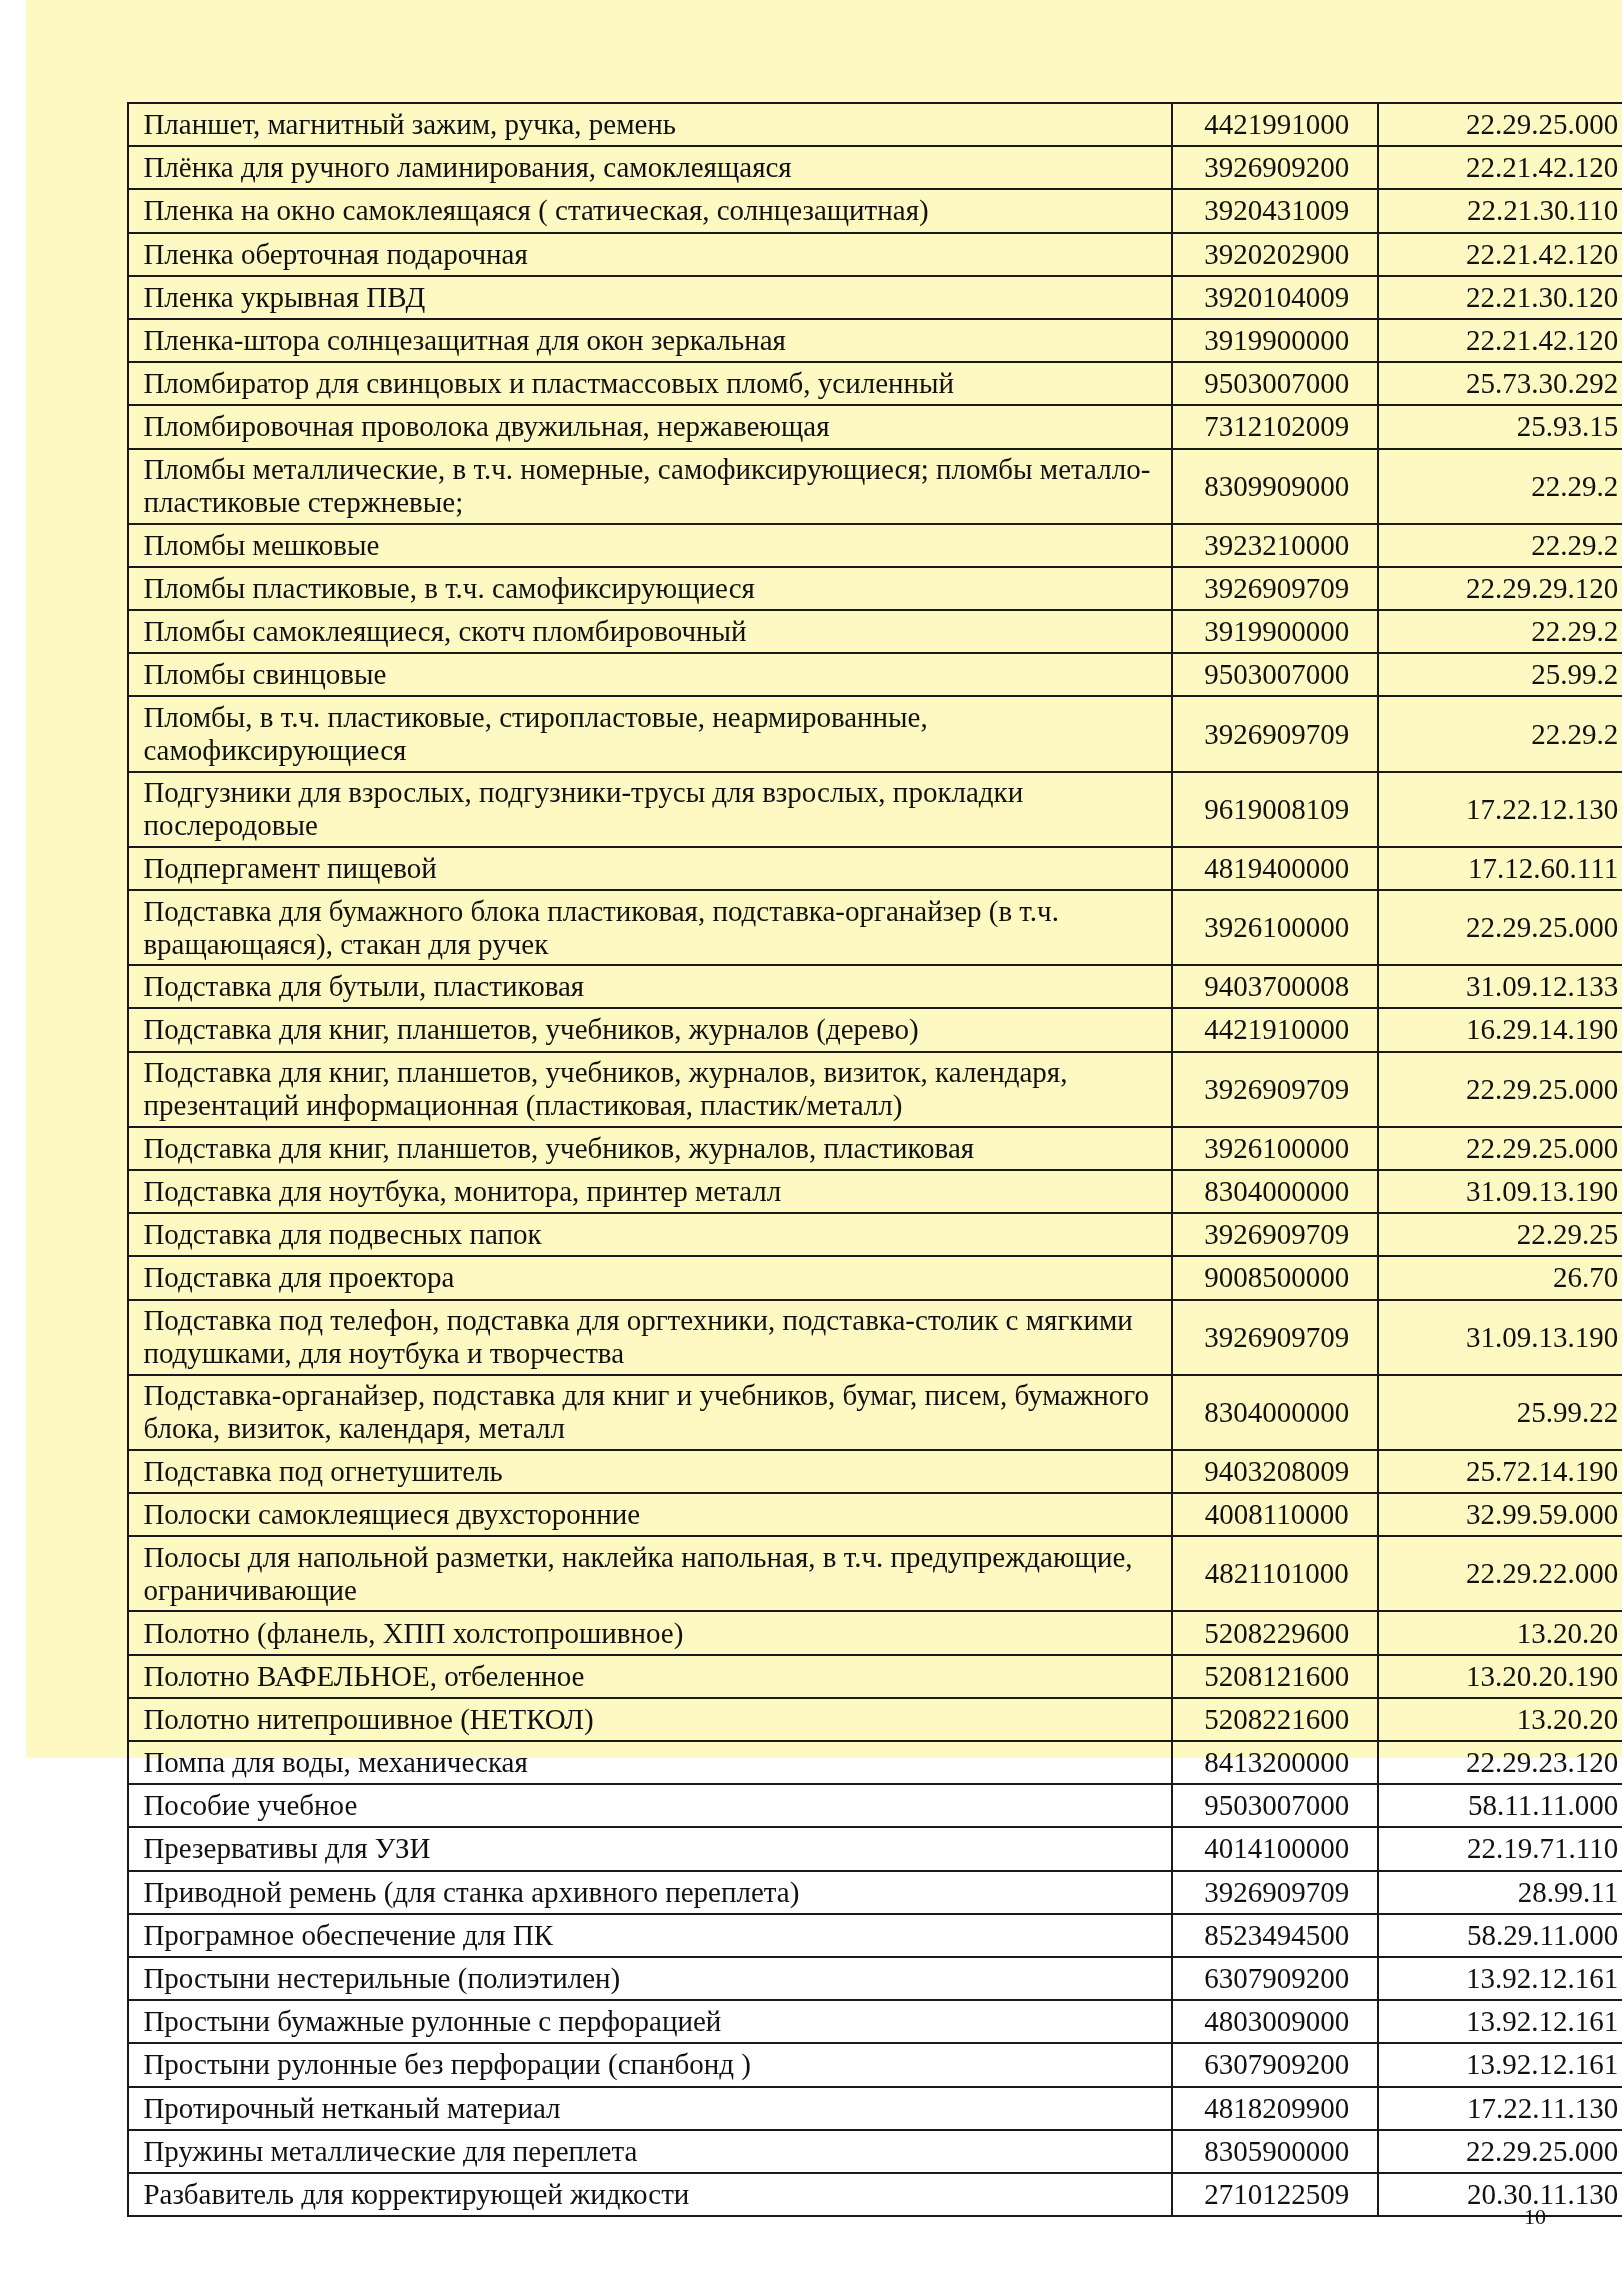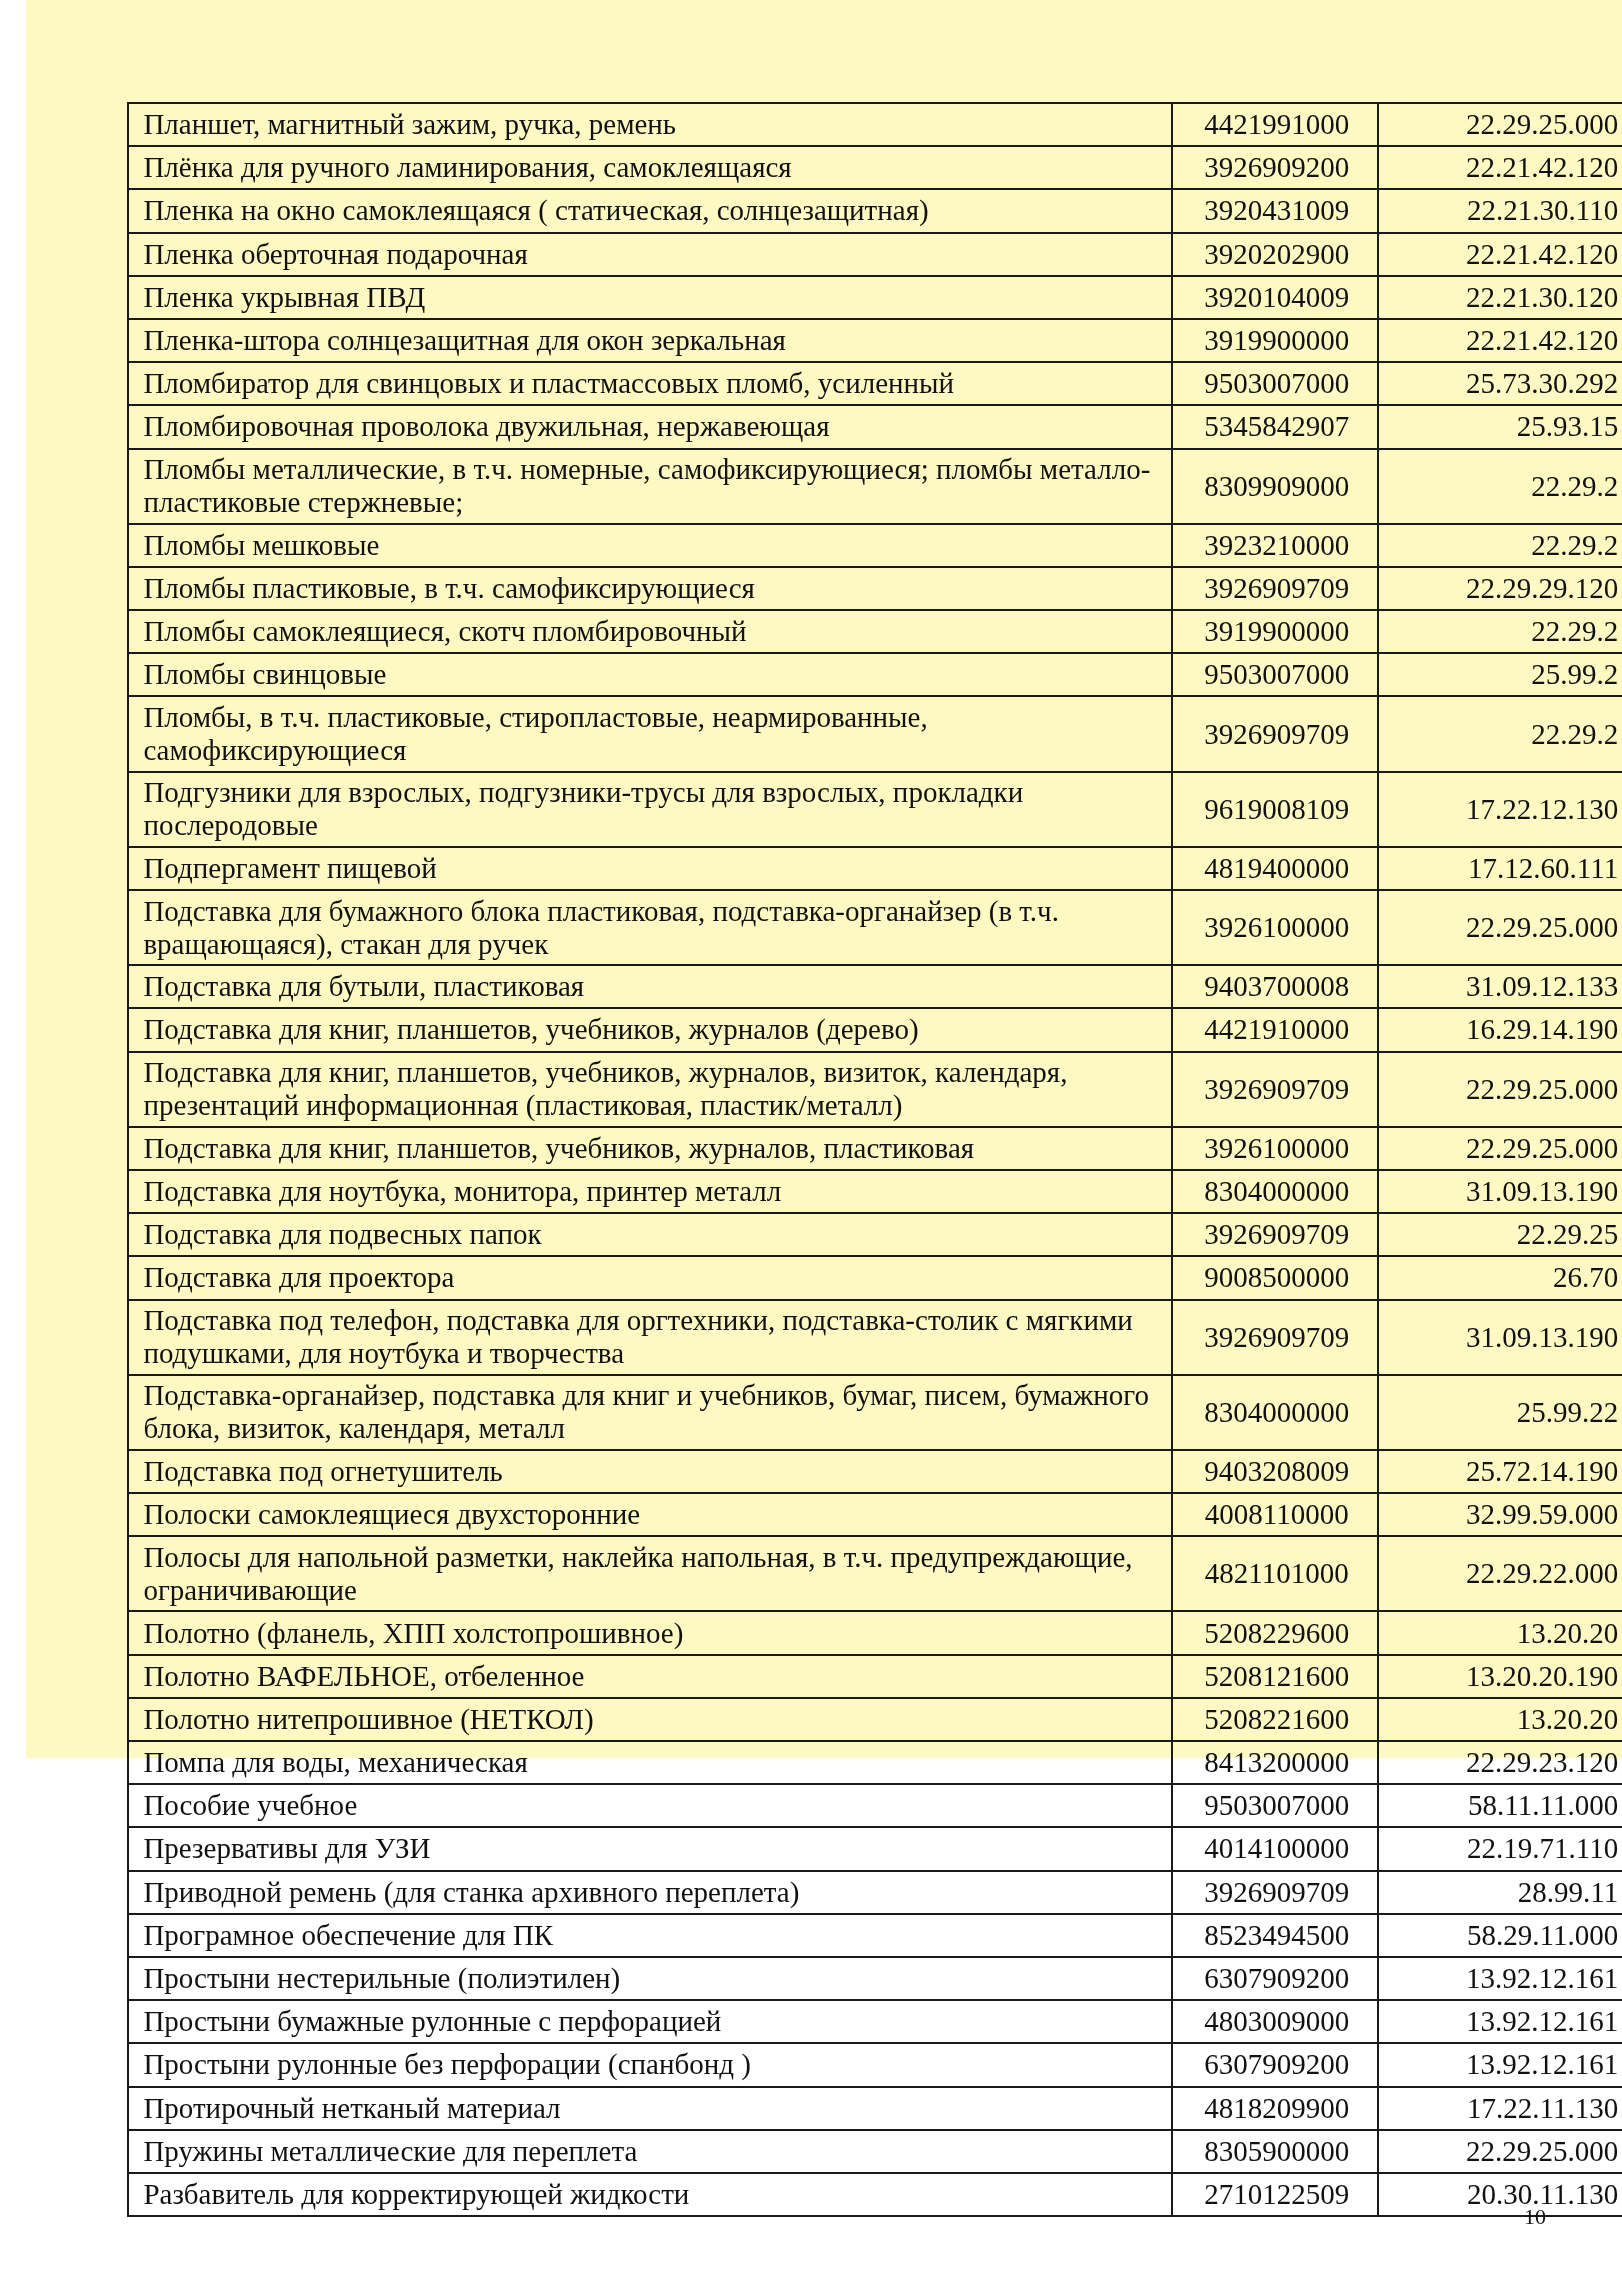--- a/index.html
+++ b/index.html
@@ -53,21 +53,21 @@
           <td class="okved">3919900000</td>
           <td class="okpd">22.21.42.120</td>
         </tr>
         <tr class="single">
           <td class="desc">Пломбиратор для свинцовых и пластмассовых пломб, усиленный</td>
           <td class="okved">9503007000</td>
           <td class="okpd">25.73.30.292</td>
         </tr>
         <tr class="single">
           <td class="desc">Пломбировочная проволока двужильная, нержавеющая</td>
-          <td class="okved">5345842907</td>
+          <td class="okved">7312102009</td>
           <td class="okpd">25.93.15</td>
         </tr>
         <tr class="double">
           <td class="desc">Пломбы металлические, в т.ч. номерные,  самофиксирующиеся; пломбы металло-пластиковые стержневые;</td>
           <td class="okved">8309909000</td>
           <td class="okpd">22.29.2</td>
         </tr>
         <tr class="single">
           <td class="desc">Пломбы мешковые</td>
           <td class="okved">3923210000</td>

